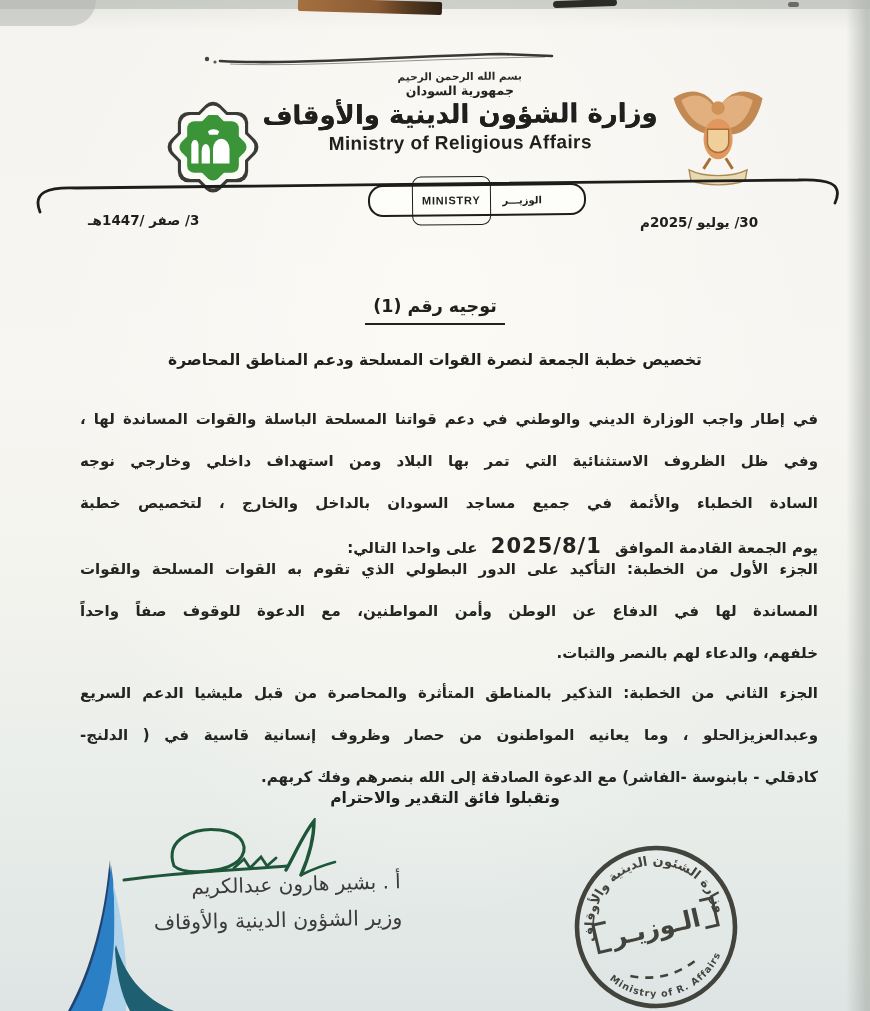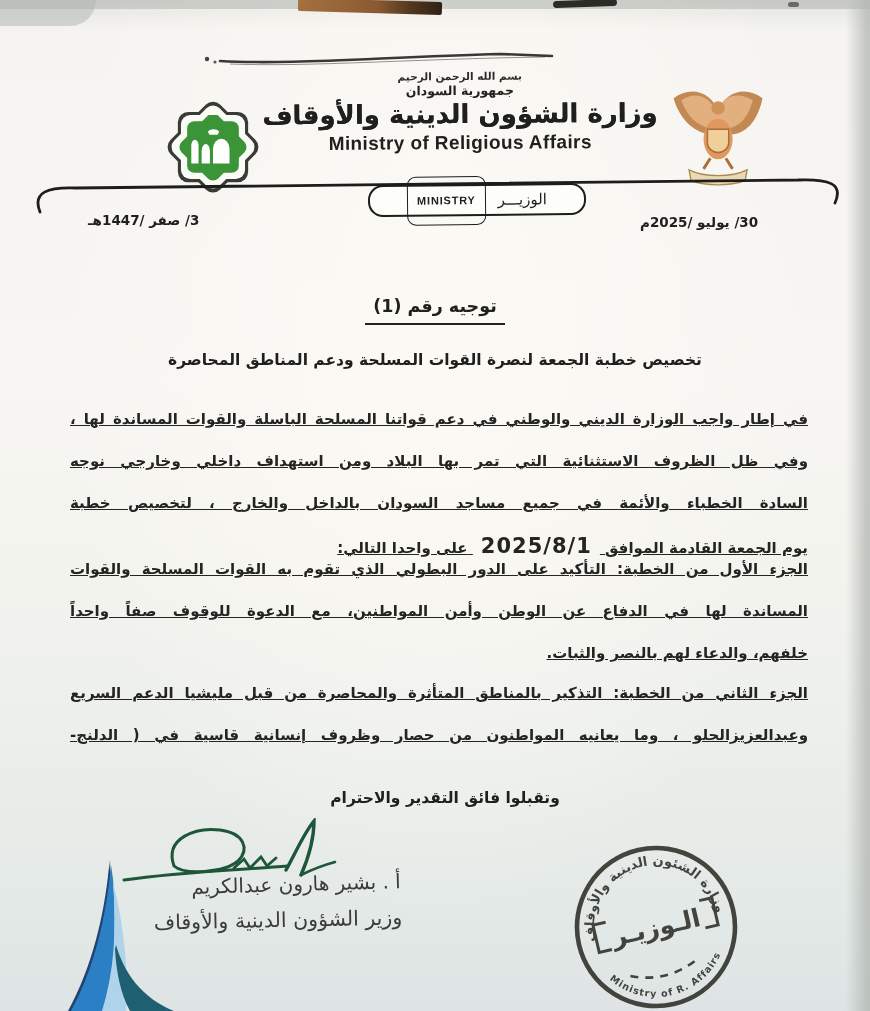--- a/index.html
+++ b/index.html
@@ -24,32 +24,32 @@
   .emblem-right{position:absolute;left:662px;top:82px;}
   .head-center{position:absolute;left:248px;top:70px;width:424px;text-align:center;transform:rotate(-.4deg);}
   .basmala{font-size:10.5px;font-weight:700;color:#2a2a27;letter-spacing:.5px;}
   .country{font-size:12.5px;font-weight:700;margin-top:1px;}
   .ministry-ar{font-size:26px;font-weight:700;line-height:1.25;text-shadow:0 0 .6px #1f1f1d;}
   .ministry-en{font-family:"Liberation Sans",sans-serif;font-size:19px;font-weight:700;letter-spacing:.4px;margin-top:1px;}
   .rule{position:absolute;left:24px;top:176px;}
   .office-box{position:absolute;left:368px;top:184px;width:198px;height:26px;border:2.2px solid #1d1d1b;
     border-radius:15px;background:#fdfdf9;display:flex;direction:rtl;align-items:center;justify-content:center;
     gap:12px;padding:1px 8px;transform:rotate(-.6deg);}
-  .office-ar{font-size:15px;font-weight:400;}
+  .office-ar{font-size:10px;font-weight:700;}
   .office-en{font-family:"Liberation Sans",sans-serif;font-size:11px;font-weight:700;letter-spacing:.8px;
     border:1.6px solid #1d1d1b;border-radius:9px;padding:16px 9px;line-height:15px;}
   .date{position:absolute;font-size:13.5px;font-weight:700;direction:rtl;white-space:nowrap;}
   .date-hijri{left:88px;top:212px;}
   .date-greg{left:640px;top:214px;}
   
   .doc-title{position:absolute;left:0;top:274px;width:870px;text-align:center;direction:rtl;}
   .doc-title span{display:inline-block;font-size:17.5px;font-weight:700;border-bottom:2.4px solid #222;padding:0 8px 7px;margin-top:22px;}
   .doc-subject{position:absolute;left:0;top:351px;width:870px;text-align:center;direction:rtl;
     font-size:15.5px;font-weight:700;}
-  .para{position:absolute;left:70px;width:738px;direction:rtl;font-size:15px;font-weight:600;color:#242422;text-decoration:underline;}
+  .para{position:absolute;left:80px;width:738px;direction:rtl;font-size:15px;font-weight:600;color:#242422;}
   .para .line{line-height:42px;height:42px;text-align:justify;text-align-last:justify;white-space:nowrap;}
   .para .line-last{text-align-last:right;}
   .p-intro{top:398px;}
   .p-one{top:548px;}
   .p-two{top:672px;}
   .tail-line{line-height:44px;height:44px;text-align:right;}
   .big-date{font-size:21px;font-weight:700;letter-spacing:1px;padding:0 8px;display:inline-block;}
   .closing{position:absolute;left:0;top:789px;width:890px;text-align:center;direction:rtl;
     font-size:15.5px;font-weight:700;}
   
@@ -144,20 +144,21 @@
 
   <div class="para p-one">
     <div class="line">الجزء الأول من الخطبة: التأكيد على الدور البطولي الذي تقوم به القوات المسلحة والقوات</div>
     <div class="line">المساندة لها في الدفاع عن الوطن وأمن المواطنين، مع الدعوة للوقوف صفاً واحداً</div>
     <div class="line line-last">خلفهم، والدعاء لهم بالنصر والثبات.</div>
   </div>
 
   <div class="para p-two">
     <div class="line">الجزء الثاني من الخطبة: التذكير بالمناطق المتأثرة والمحاصرة من قبل مليشيا الدعم السريع</div>
     <div class="line">وعبدالعزيزالحلو ، وما يعانيه المواطنون من حصار وظروف إنسانية قاسية في ( الدلنج-</div>
+    <div class="line line-last">كادقلي - بابنوسة  -الفاشر) مع الدعوة الصادقة إلى الله بنصرهم وفك كربهم.</div>
   </div>
 
   <div class="closing">وتقبلوا فائق التقدير والاحترام</div>
 
   <svg class="signature" width="292" height="78" viewBox="0 0 292 78">
     <g fill="none" stroke="#1e5639" stroke-linecap="round">
       <path stroke-width="3" d="M 58,48 C 48,20 80,9 104,12 C 128,15 134,31 122,43 C 108,55 68,57 58,48 Z"></path>
       <path stroke-width="3" d="M 8,62 C 62,54 122,52 172,48"></path>
       <path stroke-width="2.8" d="M 118,50 l 10,-9 6,9 11,-11 6,9 9,-8"></path>
       <path stroke-width="3.4" d="M 170,52 C 180,34 188,15 198,3 C 198,22 192,41 185,57"></path>

